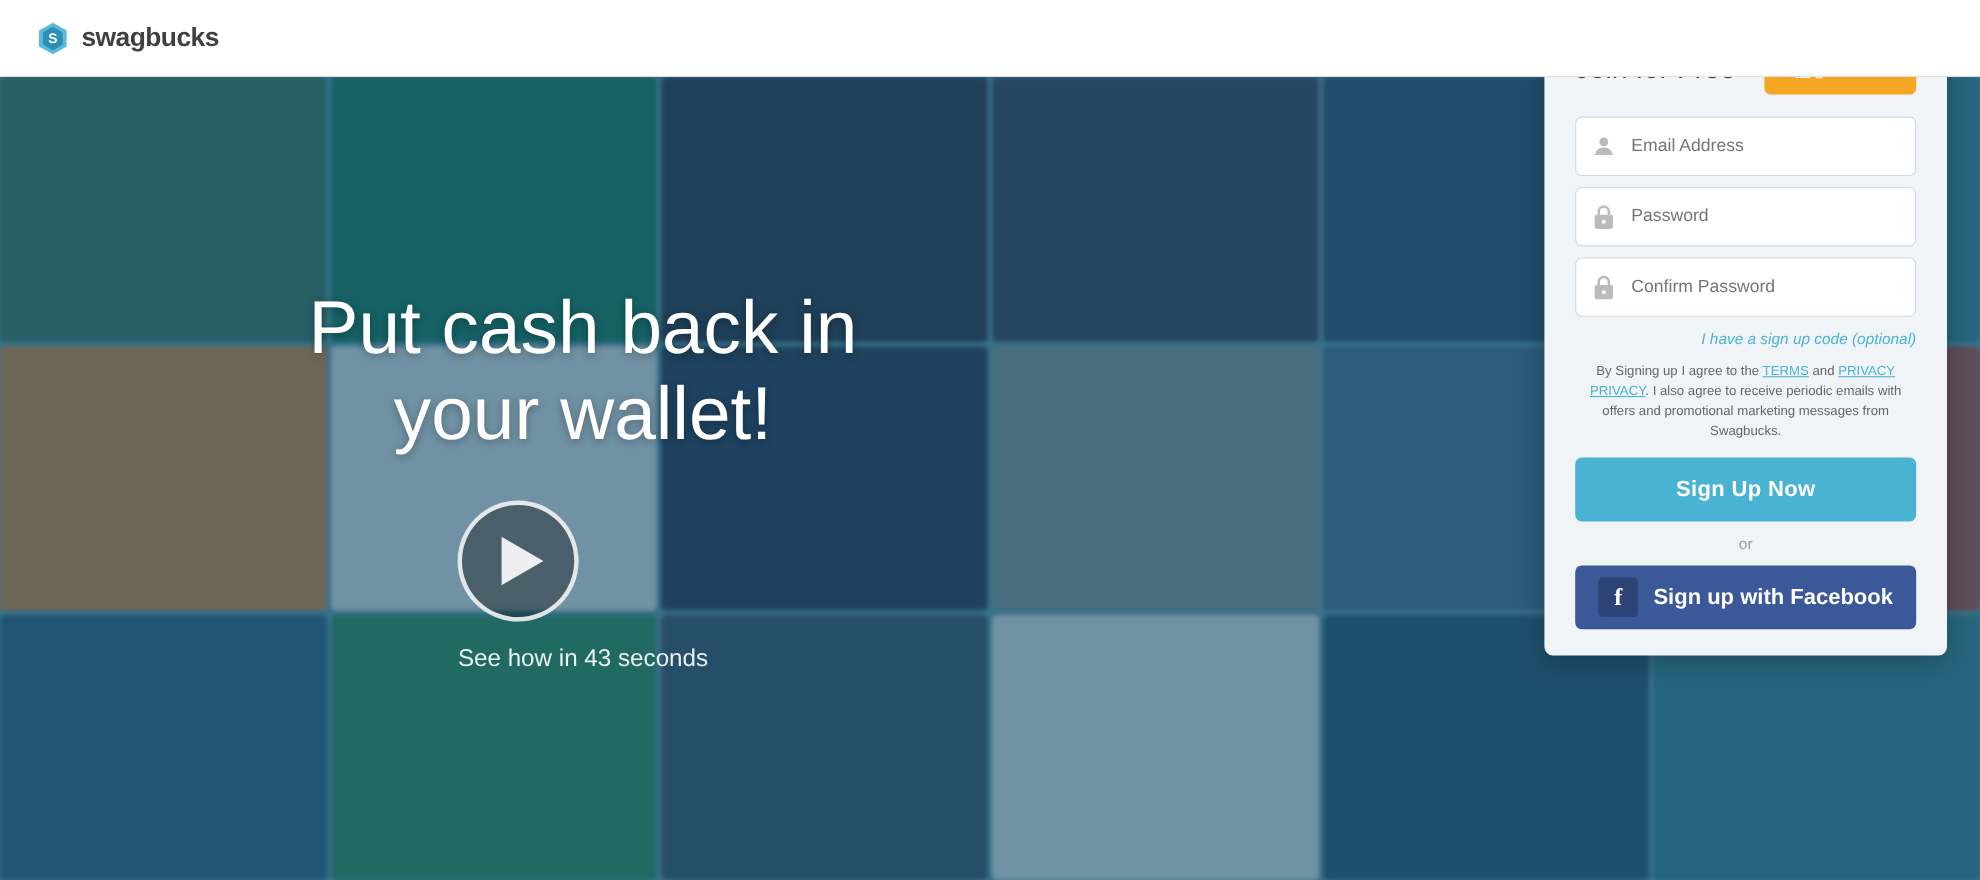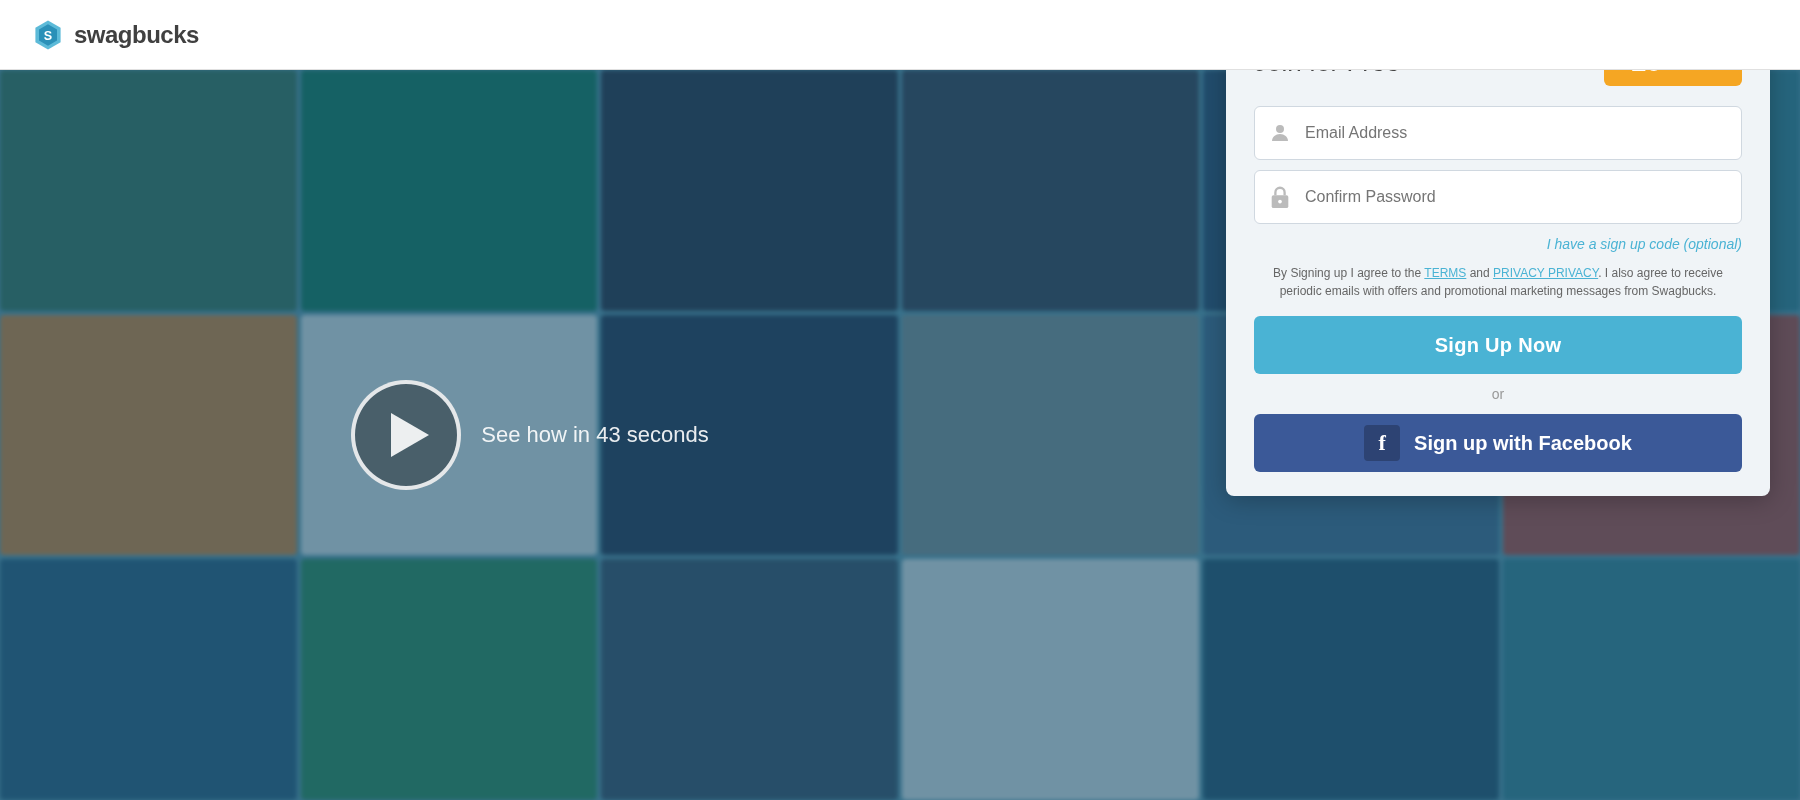--- a/index.html
+++ b/index.html
@@ -93,22 +93,21 @@
       font-size: 68px;
       font-weight: 300;
       color: #fff;
       text-align: center;
       line-height: 1.15;
       margin-bottom: 40px;
       text-shadow: 0 2px 8px rgba(0,0,0,0.3);
     }
     .play-button-container {
       display: flex;
-      flex-direction: row;
-      align-items: center;
+      flex-direction: column;
       gap: 20px;
       cursor: pointer;
     }
     .play-circle {
       width: 110px;
       height: 110px;
       border-radius: 50%;
       border: 4px solid rgba(255,255,255,0.85);
       background: rgba(0,0,0,0.35);
       display: flex;
@@ -127,21 +126,21 @@
       font-size: 22px;
       color: rgba(255,255,255,0.9);
       font-weight: 300;
     }
 
     
     #signup-card {
       position: absolute;
       top: 10px;
       right: 30px;
-      width: 544px;
+      width: 366px;
       background: #f0f4f7;
       border-radius: 8px;
       padding: 28px 28px 24px;
       z-index: 20;
       box-shadow: 0 4px 24px rgba(0,0,0,0.25);
     }
     .card-header {
       display: flex;
       align-items: center;
       justify-content: space-between;
@@ -306,20 +305,24 @@
     <div class="tile tile-dark-teal"></div>
     <div class="tile tile-green2"></div>
     <div class="tile tile-slate"></div>
     <div class="tile tile-white-card"></div>
     <div class="tile tile-deep-blue"></div>
     <div class="tile tile-teal"></div>
   </div>
   <div class="hero-overlay"></div>
 
   <div id="hero-content">
+    <div class="hero-headline">
+      <span>Put cash back in</span><br>
+      <span>your wallet!</span>
+    </div>
     <div class="play-button-container">
       <div class="play-circle">
         <div class="play-triangle"></div>
       </div>
       <span class="play-label">See how in 43 seconds</span>
     </div>
   </div>
 </div>
 
 <div id="signup-card">
@@ -338,30 +341,40 @@
     <div class="input-icon">
       <svg width="24" height="24" viewBox="0 0 24 24" fill="none" xmlns="http://www.w3.org/2000/svg">
         <circle cx="12" cy="8" r="4" fill="#bbb"></circle>
         <path d="M4 20c0-4 3.6-7 8-7s8 3 8 7" fill="#bbb"></path>
       </svg>
     </div>
     <input type="email" class="form-input" placeholder="Email Address" style="">
   </div>
 
   
-
-  
   <div class="input-group">
     <div class="input-icon">
       <svg width="22" height="24" viewBox="0 0 22 26" fill="none" xmlns="http://www.w3.org/2000/svg">
         <rect x="2" y="11" width="18" height="14" rx="2" fill="#bbb"></rect>
         <path d="M6 11V8a5 5 0 0110 0v3" stroke="#bbb" stroke-width="2.5" fill="none"></path>
         <circle cx="11" cy="18" r="2" fill="#fff"></circle>
       </svg>
     </div>
+    <input type="password" class="form-input" placeholder="Password" style="">
+  </div>
+
+  
+  <div class="input-group">
+    <div class="input-icon">
+      <svg width="22" height="24" viewBox="0 0 22 26" fill="none" xmlns="http://www.w3.org/2000/svg">
+        <rect x="2" y="11" width="18" height="14" rx="2" fill="#bbb"></rect>
+        <path d="M6 11V8a5 5 0 0110 0v3" stroke="#bbb" stroke-width="2.5" fill="none"></path>
+        <circle cx="11" cy="18" r="2" fill="#fff"></circle>
+      </svg>
+    </div>
     <input type="password" class="form-input" placeholder="Confirm Password" style="">
   </div>
 
   
   <div class="signup-code-link">
     <span>I have a sign up code (</span><span>optional</span><span>)</span>
   </div>
 
   
   <div class="terms-text">

